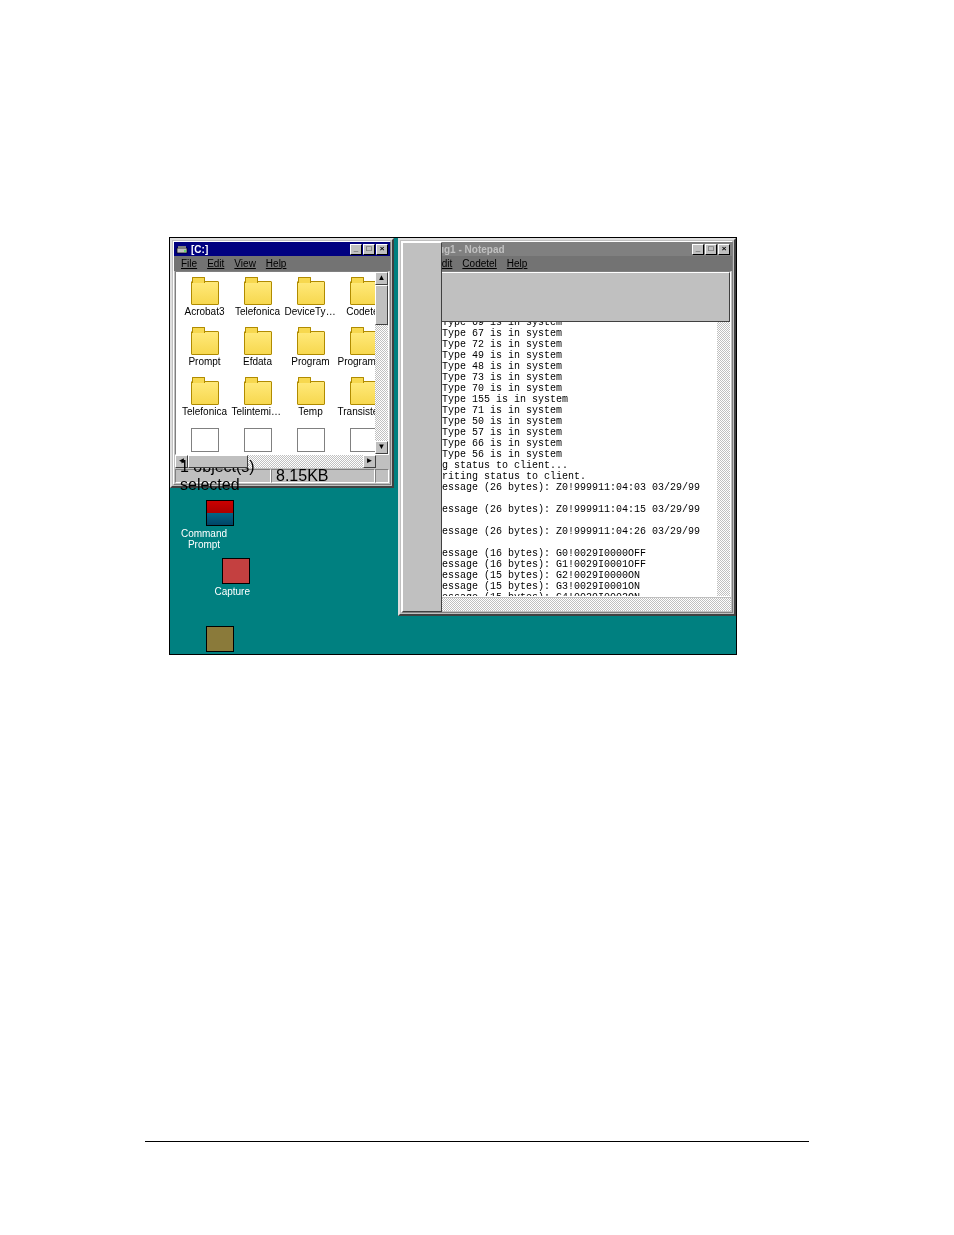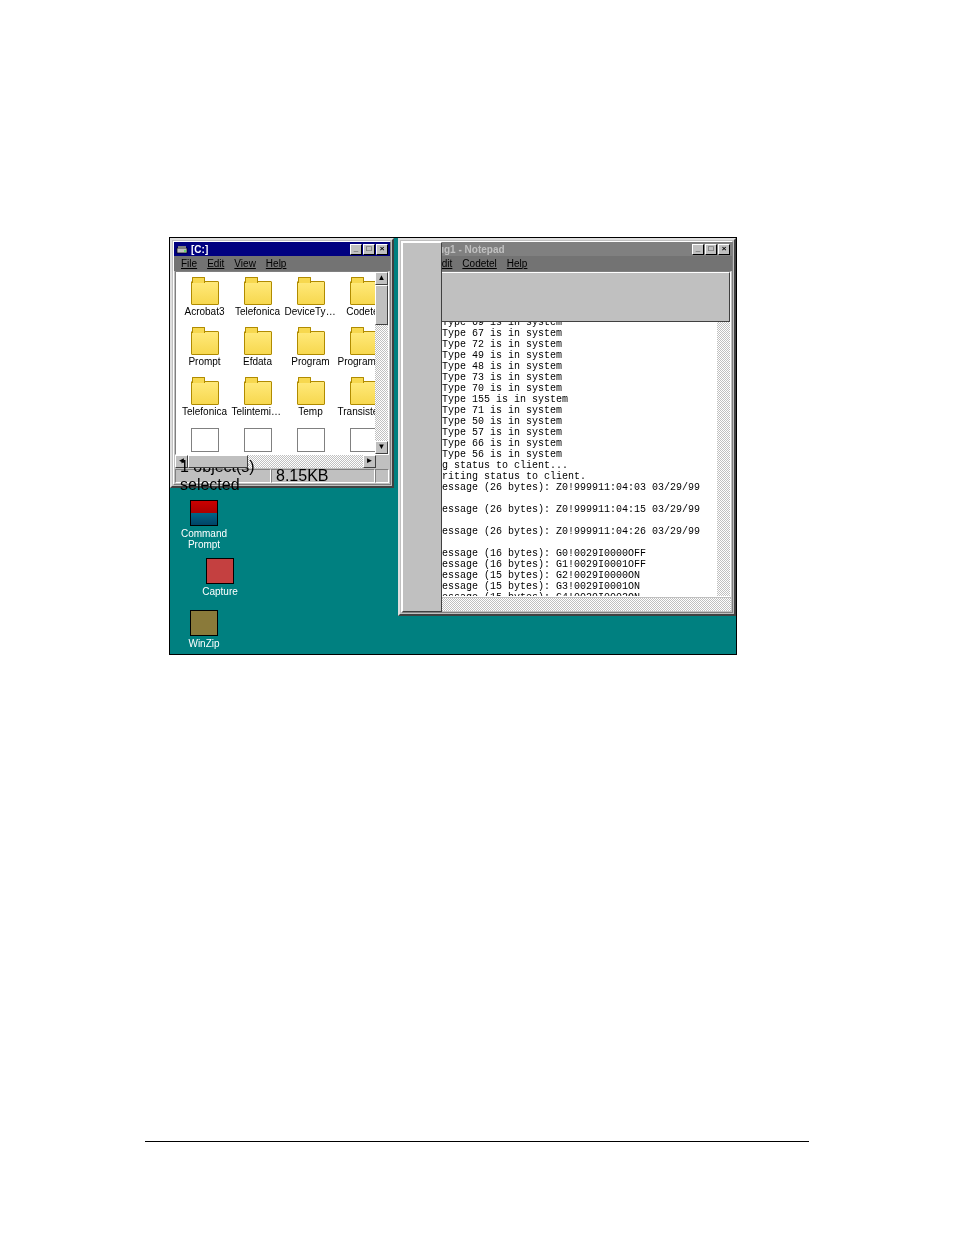--- a/index.html
+++ b/index.html
@@ -260,21 +260,21 @@
     margin: 0 1px 1px 1px;
     background: repeating-conic-gradient(#c0c0c0 0 25%, #ffffff 0 50%) 0 0/2px 2px;
   }
 
   
   .desk-icon {
     position: absolute;
     width: 60px;
     display: flex;
     flex-direction: column;
-    align-items: center;
+    align-items: flex-end;
     color: #ffffff;
     font-size: 10px;
     text-align: center;
   }
   .desk-icon .dglyph {
     width: 26px; height: 24px;
     background: #c0c0c0;
     border: 1px solid #000;
   }
   .desk-icon .dlabel {
@@ -488,21 +488,21 @@
     </div>
 
     <div class="desk-icon" style="left:4px; top:262px;">
       <span class="dglyph" style="background:linear-gradient(#c00,#a00 50%,#068 50%,#046);"></span>
       <span class="dlabel">Command Prompt</span>
     </div>
     <div class="desk-icon" style="left:20px; top:320px;">
       <span class="dglyph" style="background:#c44040;"></span>
       <span class="dlabel">Capture</span>
     </div>
-    <div class="desk-icon" style="left:4px; top:372px;">
+    <div class="desk-icon" style="left:4px; top:388px;">
       <span class="dglyph" style="background:#8a7a3a;"></span>
       <span class="dlabel">WinZip</span>
     </div>
 
   </div>
 
   <hr class="footer-rule">
 
 </div>
 

